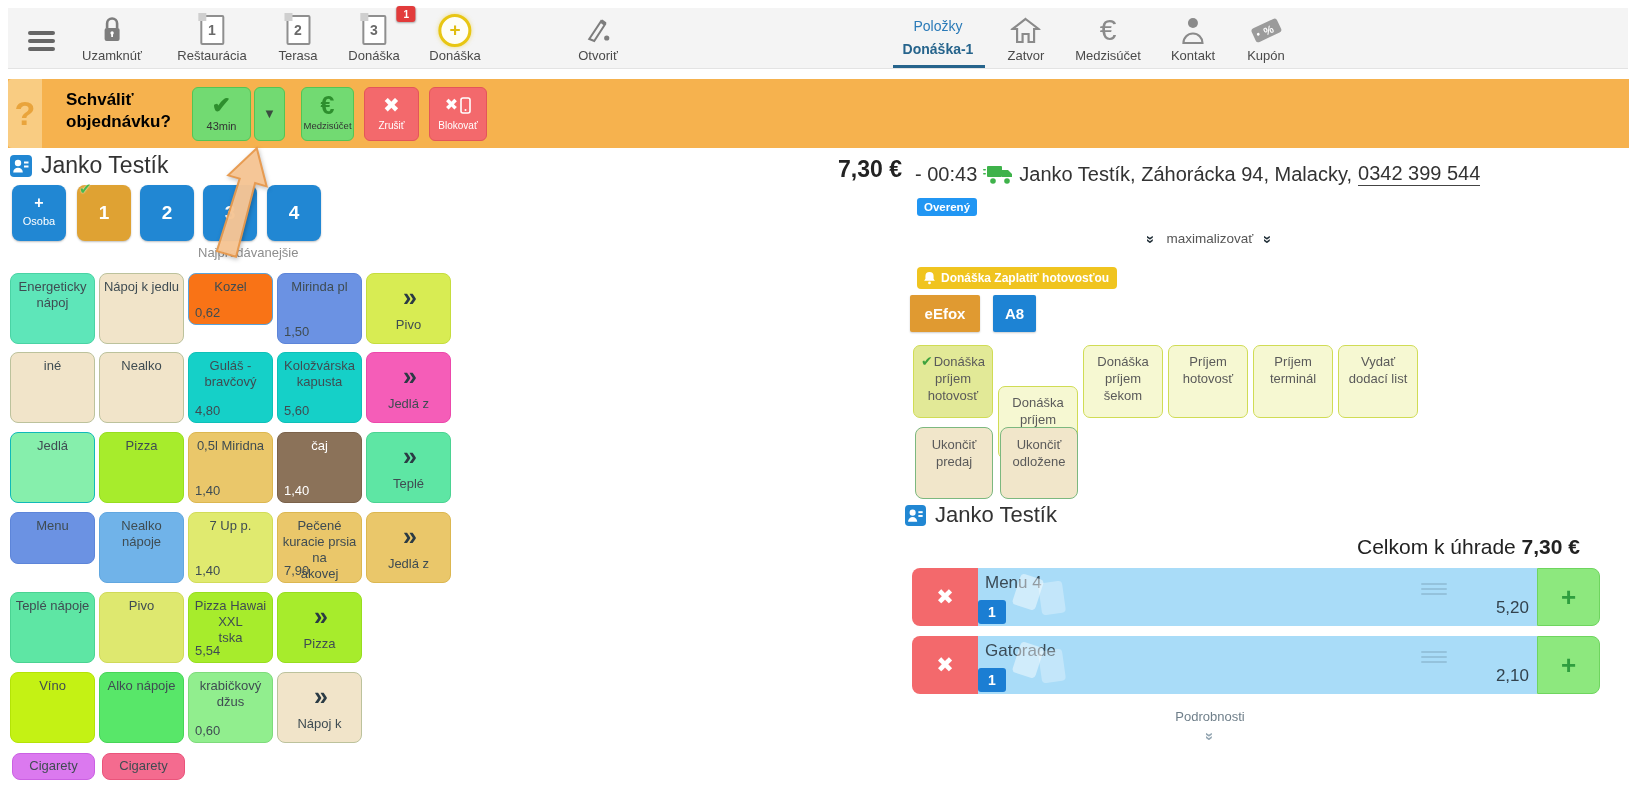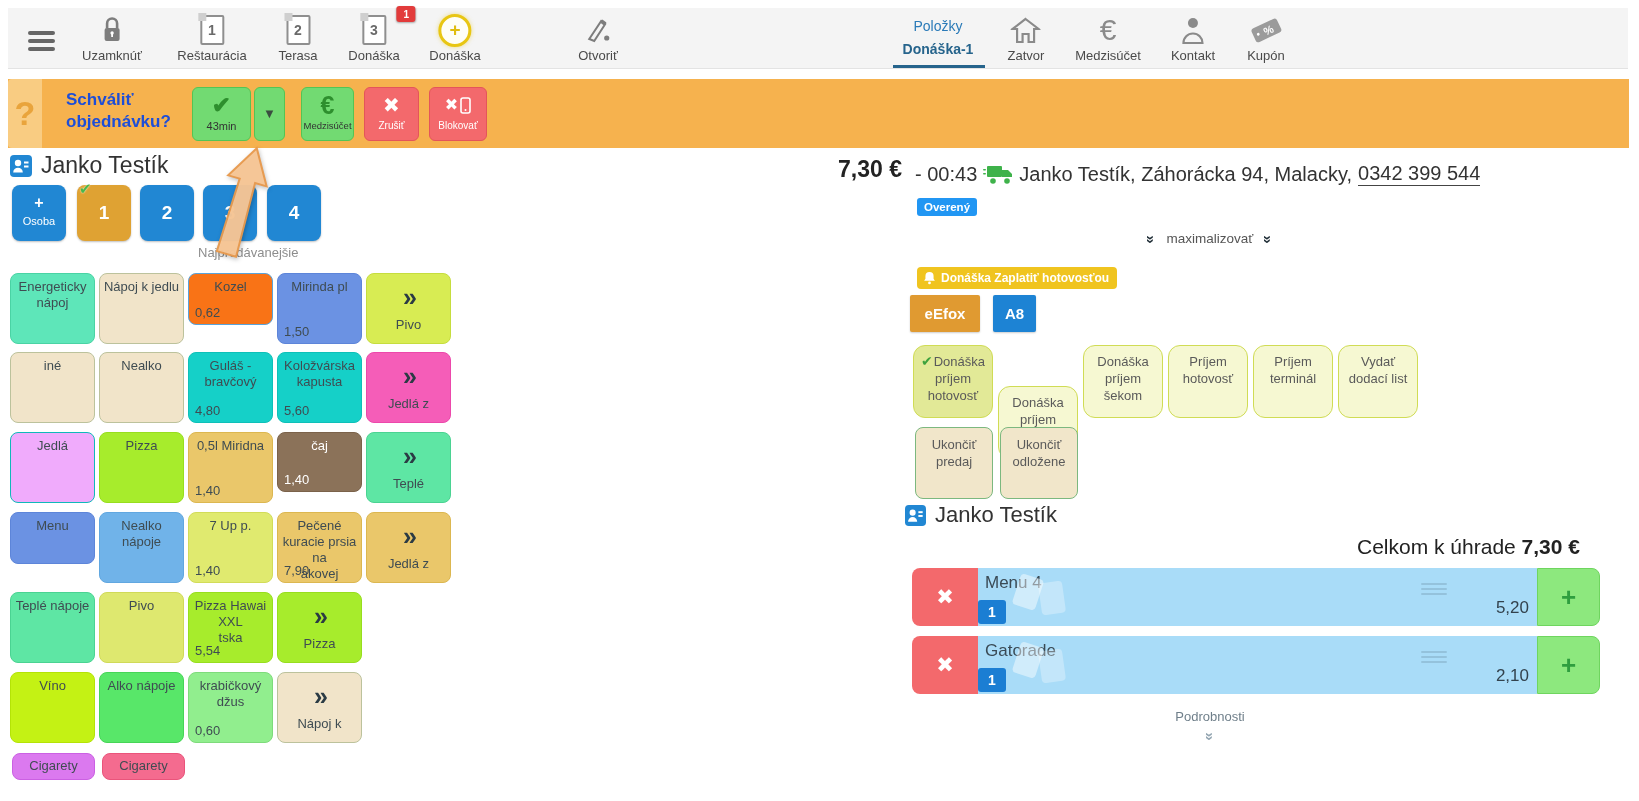--- a/index.html
+++ b/index.html
@@ -24,21 +24,21 @@
               box-shadow:0 0 4px rgba(232,198,19,.5);}
   .euro-ic{font-size:30px;color:#8a8a8a;line-height:30px;}
   .tab{position:absolute;left:930px;top:10px;transform:translateX(-50%);text-align:center;cursor:pointer;}
   .tab-l1{font-size:14px;color:#2a7ab8;}
   .tab-l2{font-size:14px;font-weight:bold;color:#26648c;margin-top:7px;}
   .tab-underline{position:absolute;left:885px;top:57px;width:92px;height:3px;background:#26648c;}
   
   .banner{position:absolute;left:8px;top:79px;width:1621px;height:69px;background:#f6b24e;}
   .qbox{position:absolute;left:0;top:0;width:34px;height:69px;background:#f9cc82;border-radius:4px 0 0 4px;
         display:flex;align-items:center;justify-content:center;font-size:34px;font-weight:bold;color:#e9a43c;}
-  .banner-title{position:absolute;left:58px;top:10px;width:130px;color:#1d4ed8;font-size:17px;font-weight:bold;line-height:22px;}
+  .banner-title{position:absolute;left:58px;top:10px;width:130px;color:#000000;font-size:17px;font-weight:bold;line-height:22px;}
   .bbtn{position:absolute;top:8px;height:54px;border-radius:6px;text-align:center;cursor:pointer;box-sizing:border-box;}
   .bbtn.green{background:#72da72;border:1px solid #54c454;}
   .bbtn.red{background:#f3696c;border:1px solid #e4555a;}
   .bbtn .big{display:block;margin-top:3px;height:28px;line-height:28px;}
   .bbtn .blabel{display:block;font-size:10px;margin-top:1px;}
   #btn-approve{left:184px;width:59px;} #btn-approve .big{color:#2e8f2e;font-size:23px;font-weight:bold;}
   #btn-approve .blabel{color:#333;font-size:11px;}
   #btn-drop{left:246px;width:31px;color:#3b4d40;font-size:13px;line-height:52px;}
   #btn-medzi{left:293px;width:53px;} #btn-medzi .big{color:#2e8f2e;font-size:25px;font-weight:bold;}
   #btn-medzi .blabel{color:#333;font-size:9.5px;}
@@ -77,21 +77,21 @@
   .dheader .phone{border-bottom:1.5px solid #444;cursor:pointer;}
   .badge-verified{position:absolute;left:917px;top:198px;background:#2196f3;color:#fff;font-size:11.5px;
                   font-weight:bold;padding:3px 7px;border-radius:3px;}
   .maxrow{position:absolute;left:1210px;top:230px;transform:translateX(-50%);display:flex;align-items:center;
           gap:12px;font-size:13.5px;color:#555;cursor:pointer;}
   .dbl-chev{display:inline-block;transform:rotate(90deg);font-weight:bold;font-size:15px;letter-spacing:-2px;color:#1f2d36;}
   .pay-tag{position:absolute;left:917px;top:267px;background:#f0c41f;color:#fff;font-size:12px;font-weight:bold;
            padding:4px 8px 4px 6px;border-radius:4px;display:flex;align-items:center;gap:5px;}
   .printer-btn{position:absolute;top:295px;height:37px;border-radius:2px;color:#fff;font-size:15px;font-weight:bold;
                display:flex;align-items:center;justify-content:center;cursor:pointer;box-shadow:0 1px 2px rgba(0,0,0,.2);}
-  .abtn{position:absolute;background:#f6f8d2;border:1px solid #d0dc55;border-radius:12px;font-size:13px;color:#5a5a5a;
+  .abtn{position:absolute;background:#f6f8d2;border:1px solid #d0dc55;border-radius:7px;font-size:13px;color:#5a5a5a;
         text-align:center;padding:7px 2px;box-sizing:border-box;line-height:17px;cursor:pointer;}
   .abtn.checked{background:#e2e997;}
   .abtn .acheck{color:#3da23d;font-size:14px;margin-right:1px;}
   .fbtn{position:absolute;background:#f1e6ca;border:1px solid #7cb87f;border-radius:8px;font-size:13px;color:#5a5a5a;
         text-align:center;padding:8px 2px;box-sizing:border-box;line-height:17px;cursor:pointer;}
   .order-header{position:absolute;left:905px;top:502px;display:flex;align-items:center;gap:9px;}
   .order-header .cust-name{font-size:22px;}
   .celkom{position:absolute;right:59px;top:535px;font-size:21px;color:#222;}
   .celkom b{font-size:21px;}
   .order-row{position:absolute;left:912px;width:688px;display:flex;}
@@ -257,24 +257,24 @@
         <div class="mlabel">Pivo</div>
       </div>
       <div class="cell" style="background: rgb(241, 228, 201); border: 1px solid rgb(188, 194, 156); left: 10px; top: 352px; width: 85px; height: 71px;"><span>iné</span></div>
       <div class="cell" style="background: rgb(241, 228, 201); border: 1px solid rgb(188, 194, 156); left: 99px; top: 352px; width: 85px; height: 71px;"><span>Nealko</span></div>
       <div class="cell" style="background: rgb(21, 208, 200); border: 1px solid rgb(14, 192, 184); left: 188px; top: 352px; width: 85px; height: 71px;"><span>Guláš - bravčový</span><div class="price">4,80</div></div>
       <div class="cell" style="background: rgb(21, 208, 200); border: 1px solid rgb(14, 192, 184); left: 277px; top: 352px; width: 85px; height: 71px;"><span>Koložvárska kapusta</span><div class="price">5,60</div></div>
       <div class="cell more" style="background: rgb(245, 93, 184); border: 1px solid rgb(236, 72, 171); left: 366px; top: 352px; width: 85px; height: 71px;">
         <div class="chev">»</div>
         <div class="mlabel">Jedlá z</div>
       </div>
-      <div class="cell" style="background: #f0abfc; border: 1px solid rgb(16, 185, 185); left: 10px; top: 432px; width: 85px; height: 71px;"><span>Jedlá</span></div>
+      <div class="cell" style="background: #86efac; border: 1px solid rgb(16, 185, 185); left: 10px; top: 432px; width: 85px; height: 71px;"><span>Jedlá</span></div>
       <div class="cell" style="background: rgb(167, 236, 44); border: 1px solid rgb(151, 222, 30); left: 99px; top: 432px; width: 85px; height: 71px;"><span>Pizza</span></div>
       <div class="cell" style="background: rgb(234, 199, 106); border: 1px solid rgb(220, 183, 80); left: 188px; top: 432px; width: 85px; height: 71px;"><span>0,5l Miridna</span><div class="price">1,40</div></div>
-      <div class="cell" style="background: rgb(139, 114, 89); border: 1px solid rgb(123, 98, 74); color: rgb(255, 255, 255); left: 277px; top: 432px; width: 85px; height: 60px;"><span>čaj</span><div class="price">1,40</div></div>
+      <div class="cell" style="background: rgb(139, 114, 89); border: 1px solid rgb(123, 98, 74); color: rgb(255, 255, 255); left: 277px; top: 432px; width: 85px; height: 71px;"><span>čaj</span><div class="price">1,40</div></div>
       <div class="cell more" style="background: rgb(94, 230, 164); border: 1px solid rgb(74, 211, 146); left: 366px; top: 432px; width: 85px; height: 71px;">
         <div class="chev">»</div>
         <div class="mlabel">Teplé</div>
       </div>
       <div class="cell" style="background: rgb(107, 146, 227); border: 1px solid rgb(93, 133, 217); left: 10px; top: 512px; width: 85px; height: 52px;"><span>Menu</span></div>
       <div class="cell" style="background: rgb(112, 179, 233); border: 1px solid rgb(97, 167, 224); left: 99px; top: 512px; width: 85px; height: 71px;"><span>Nealko nápoje</span></div>
       <div class="cell" style="background: rgb(224, 234, 111); border: 1px solid rgb(210, 220, 88); left: 188px; top: 512px; width: 85px; height: 71px;"><span>7 Up p.</span><div class="price">1,40</div></div>
       <div class="cell" style="background: rgb(234, 199, 106); border: 1px solid rgb(220, 183, 80); left: 277px; top: 512px; width: 85px; height: 71px;"><span>Pečené kuracie prsia na</span><span class="clipline">ákovej</span><div class="price">7,90</div></div>
       <div class="cell more" style="background: rgb(234, 199, 106); border: 1px solid rgb(220, 183, 80); left: 366px; top: 512px; width: 85px; height: 71px;">
         <div class="chev">»</div>

